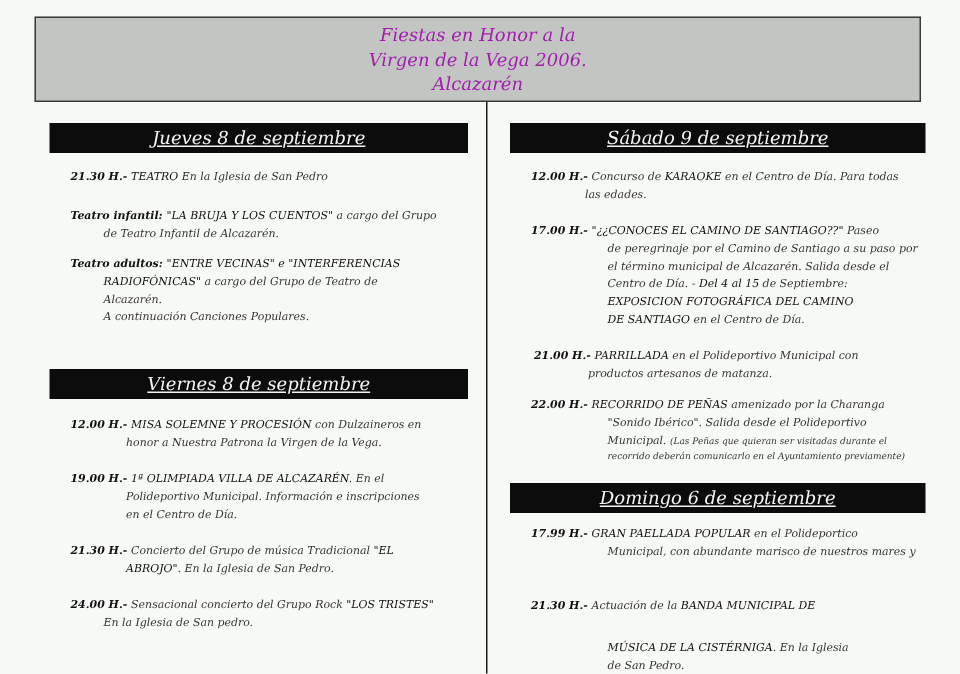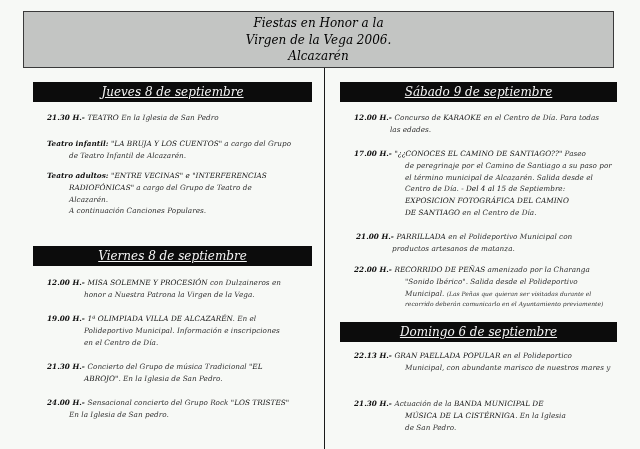--- a/index.html
+++ b/index.html
@@ -1,20 +1,20 @@
 <!DOCTYPE html>
 <html><head>
 <meta charset="utf-8">
 <style>
   html,body{margin:0;padding:0;}
   body{width:640px;height:449px;background:#f7f9f6;position:relative;overflow:hidden;
        font-family:"DejaVu Serif", serif;color:#222;}
   .header{position:absolute;left:23px;top:11px;width:591px;height:57px;background:#c3c5c3;
           border:1px solid #3a3a3a;box-sizing:border-box;text-align:center;
-          font-style:italic;font-size:12px;line-height:16.5px;padding-top:3px;color:#000000;}
+          font-style:italic;font-size:12px;line-height:16.5px;padding-top:3px;color:#a21caf;}
   .divider{position:absolute;left:324px;top:68px;width:1px;height:381px;background:#1a1a1a;}
   .daybar{position:absolute;height:20px;background:#0c0c0c;color:#f5f5f5;text-align:center;
           font-style:italic;font-size:12px;line-height:20px;text-decoration:underline;}
   .ev{position:absolute;font-size:7.3px;line-height:11.8px;font-style:italic;color:#333;text-align:justify;}
   .ev .t{font-weight:bold;font-style:italic;color:#111;}
   .ev b{font-weight:normal;color:#111;}
   .ev .small{font-size:6px;}
   .ind{display:block;}
 </style>
 </head>
@@ -85,20 +85,20 @@
 <div class="ev" style="left:354px;top:264px;width:262px;">
   <span class="t">22.00 H.- </span><b>RECORRIDO DE PEÑAS</b><span> amenizado por la Charanga</span>
   <span class="ind" style="padding-left:51px;">"Sonido Ibérico". Salida desde el Polideportivo</span>
   <span class="ind" style="padding-left:51px;"><span>Municipal.</span> <span class="small">(Las Peñas que quieran ser visitadas durante el</span></span>
   <span class="ind small" style="padding-left:51px;line-height:10px;">recorrido deberán comunicarlo en el Ayuntamiento previamente)</span>
 </div>
 
 <div class="daybar" style="left:340px;top:322px;width:277px;">Domingo 6 de septiembre</div>
 
 <div class="ev" style="left:354px;top:350px;width:262px;">
-  <span class="t">22.13 H.- </span><b>GRAN PAELLADA POPULAR</b><span> en el Polideportico</span>
+  <span class="t">17.99 H.- </span><b>GRAN PAELLADA POPULAR</b><span> en el Polideportico</span>
   <span class="ind" style="padding-left:51px;">Municipal, con abundante marisco de nuestros mares y</span>
 </div>
 <div class="ev" style="left:354px;top:398px;width:262px;">
   <span class="t">21.30 H.- </span><span> Actuación de la </span><b>BANDA MUNICIPAL DE</b>
-  <span class="ind" style="padding-left:51px;"><b>MÚSICA DE LA CISTÉRNIGA</b><span>. En la Iglesia</span></span>
+  <span class="ind" style="padding-left:51px;margin-top:16px;"><b>MÚSICA DE LA CISTÉRNIGA</b><span>. En la Iglesia</span></span>
   <span class="ind" style="padding-left:51px;">de San Pedro.</span>
 </div>
 
 </body></html>

